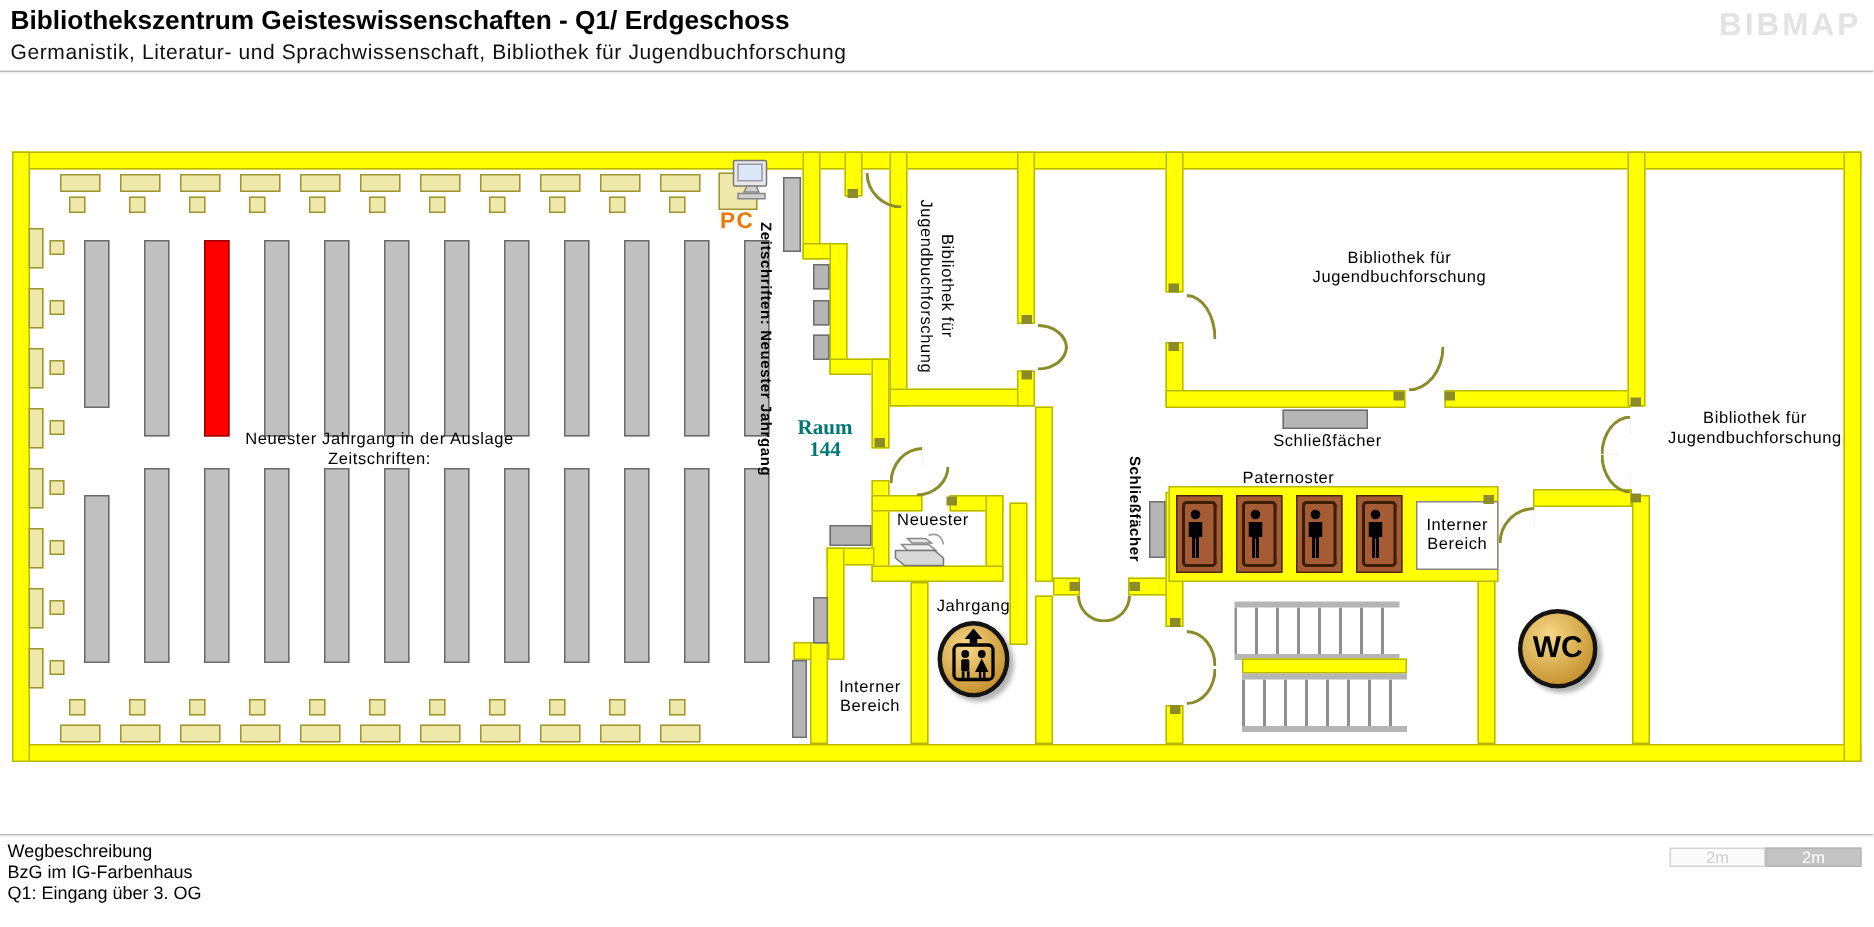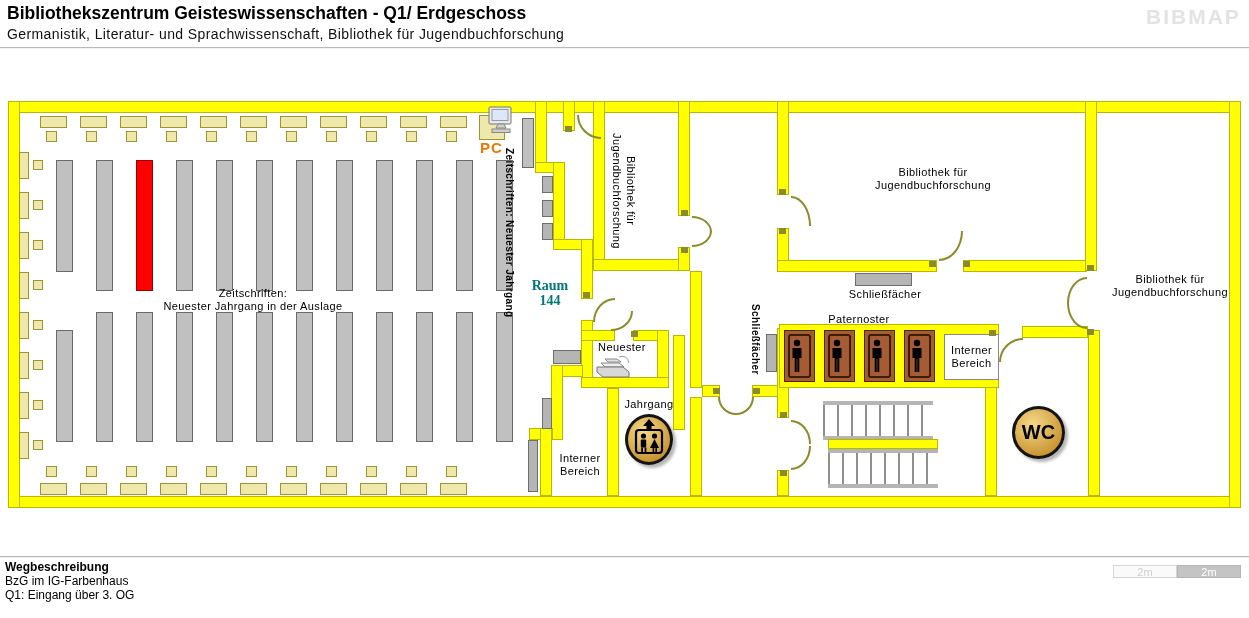--- a/index.html
+++ b/index.html
@@ -36,21 +36,21 @@
       box-shadow:3px 3px 3px rgba(120,120,120,.55);}
   .wc-circle{left:1012px;top:406px;width:53px;height:53px;font-size:20px;font-weight:bold;
       display:flex;align-items:center;justify-content:center;color:#000;}
   .fs-circle{left:625px;top:414px;width:48px;height:51px;}
   .interner-box{position:absolute;left:944px;top:334px;width:55px;height:46px;background:#fff;border:1px solid #888;
       box-sizing:border-box;display:flex;flex-direction:column;align-items:center;justify-content:center;}
   .raum{left:523px;top:278px;width:54px;text-align:center;font-family:"Liberation Serif",serif;
         font-weight:bold;font-size:14px;line-height:15px;color:var(--raum-teal);}
   .pclabel{left:480px;top:139px;font-size:15px;font-weight:bold;color:var(--pc-orange);letter-spacing:1px;}
   
-  .f-head{left:5px;top:560px;font-size:12px;font-weight:bold;}
+  .f-head{left:5px;top:560px;font-size:12px;font-weight:normal;}
   .f-line1{left:5px;top:574px;font-size:12px;}
   .f-line2{left:5px;top:588px;font-size:12px;}
   .scale-left{left:1113px;top:565px;width:64px;height:13px;background:#fafafa;border:1px solid #d5d5d5;
       box-sizing:border-box;color:#cfcfcf;font-size:11px;text-align:center;line-height:12px;}
   .scale-right{left:1177px;top:565px;width:64px;height:13px;background:#c4c4c4;border:1px solid #b5b5b5;
       box-sizing:border-box;color:#fff;font-size:11px;text-align:center;line-height:12px;}
 </style>
 </head>
 <body>
 
@@ -311,22 +311,22 @@
         <div class="hinge" style="left: 780px; top: 412px; width: 7px; height: 6px;"></div>
         <div class="hinge" style="left: 780px; top: 470px; width: 7px; height: 6px;"></div>
         <div class="hinge" style="left: 989px; top: 330px; width: 7px; height: 6px;"></div>
         <div class="hinge" style="left: 1087px; top: 265px; width: 7px; height: 6px;"></div>
         <div class="hinge" style="left: 1087px; top: 329px; width: 7px; height: 6px;"></div>
         <div class="hinge" style="left: 631px; top: 331px; width: 7px; height: 6px;"></div>
       </div>
 
     <div class="abs" id="label-layer">
       <div class="maplabel" style="left:128px;top:287px;width:250px">
+        <div>Neuester Jahrgang in der Auslage</div>
         <div>Zeitschriften:</div>
-        <div>Neuester Jahrgang in der Auslage</div>
       </div>
       <div class="vtext" style="left:504px;top:140px;height:185px;font-size:10px;font-weight:600">Zeitschriften: Neuester Jahrgang</div>
       <div class="abs pclabel">PC</div>
       <div class="abs raum">
         <div>Raum</div>
         <div>144</div>
       </div>
       <div class="vtext" style="left:608px;top:115px;height:152px;width:30px;font-size:11px;line-height:14px">
         <div>Bibliothek für</div>
         <div>Jugendbuchforschung</div>

